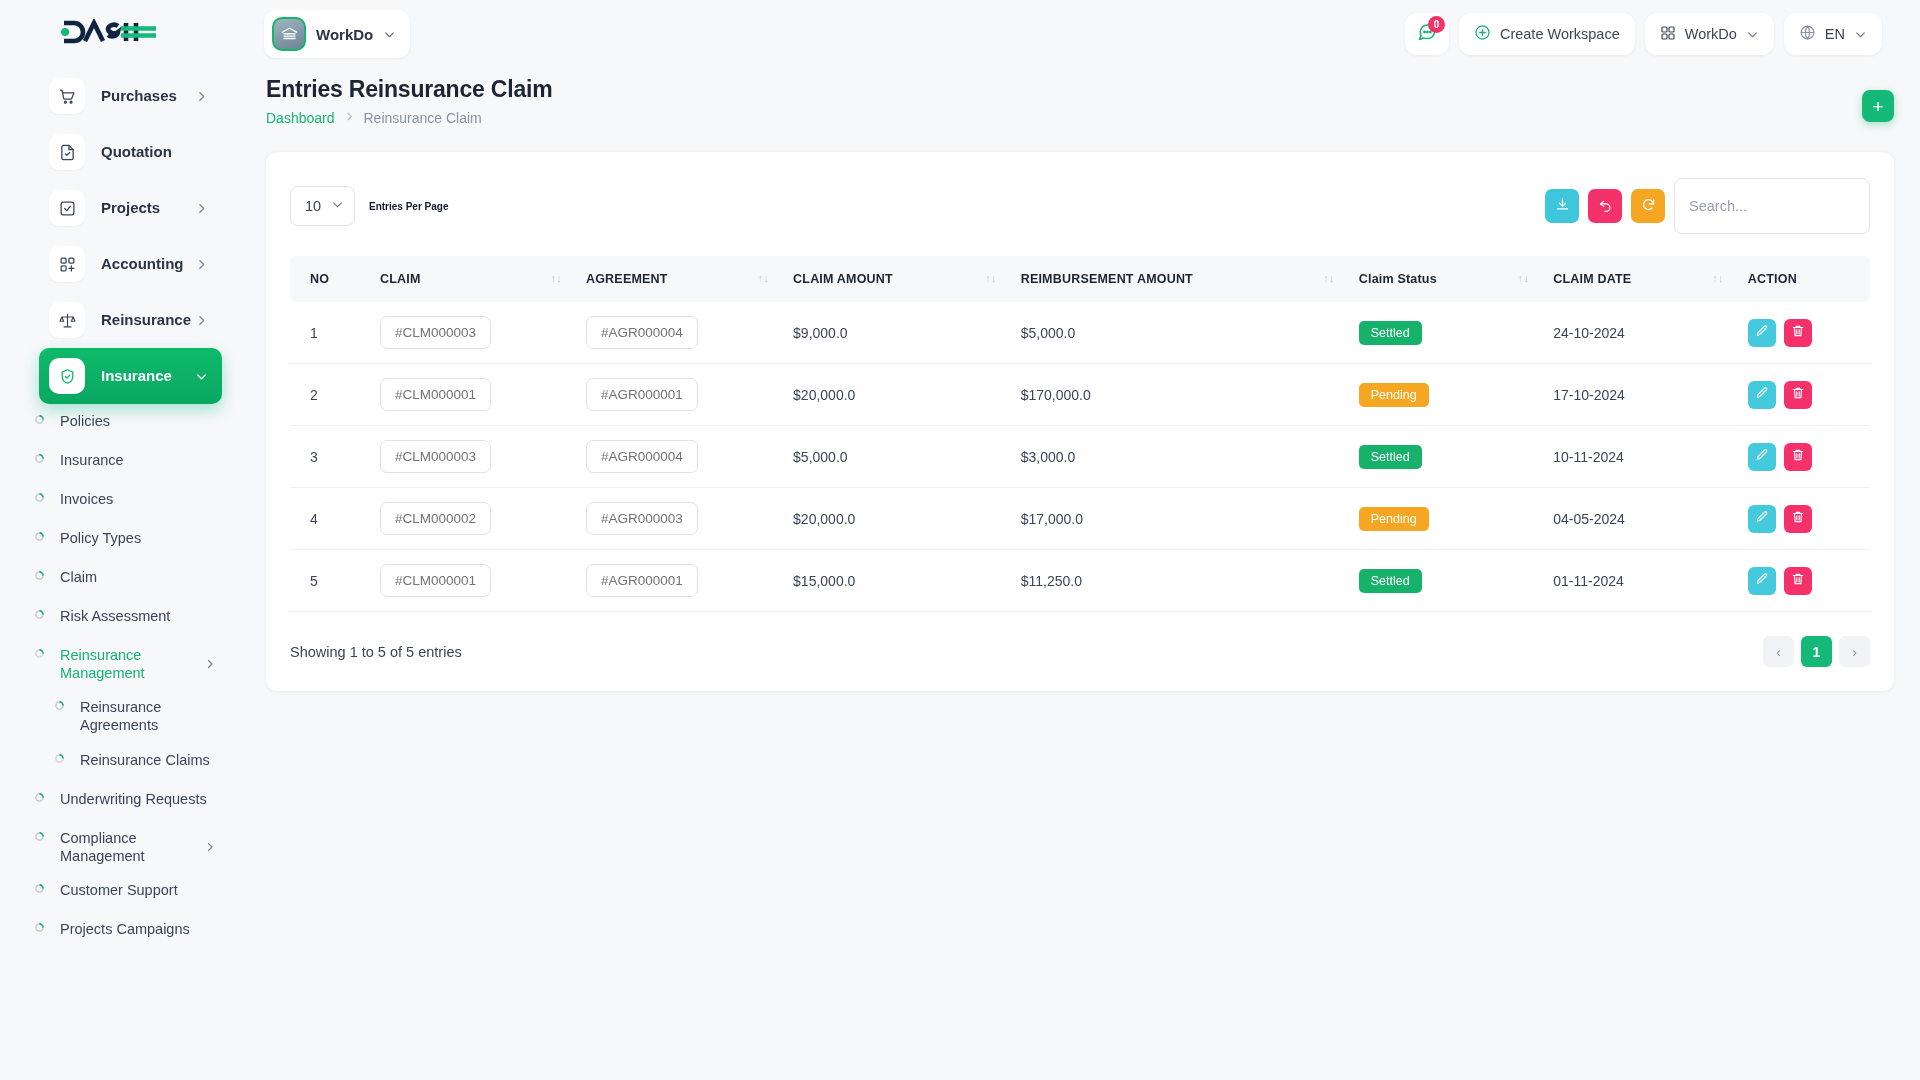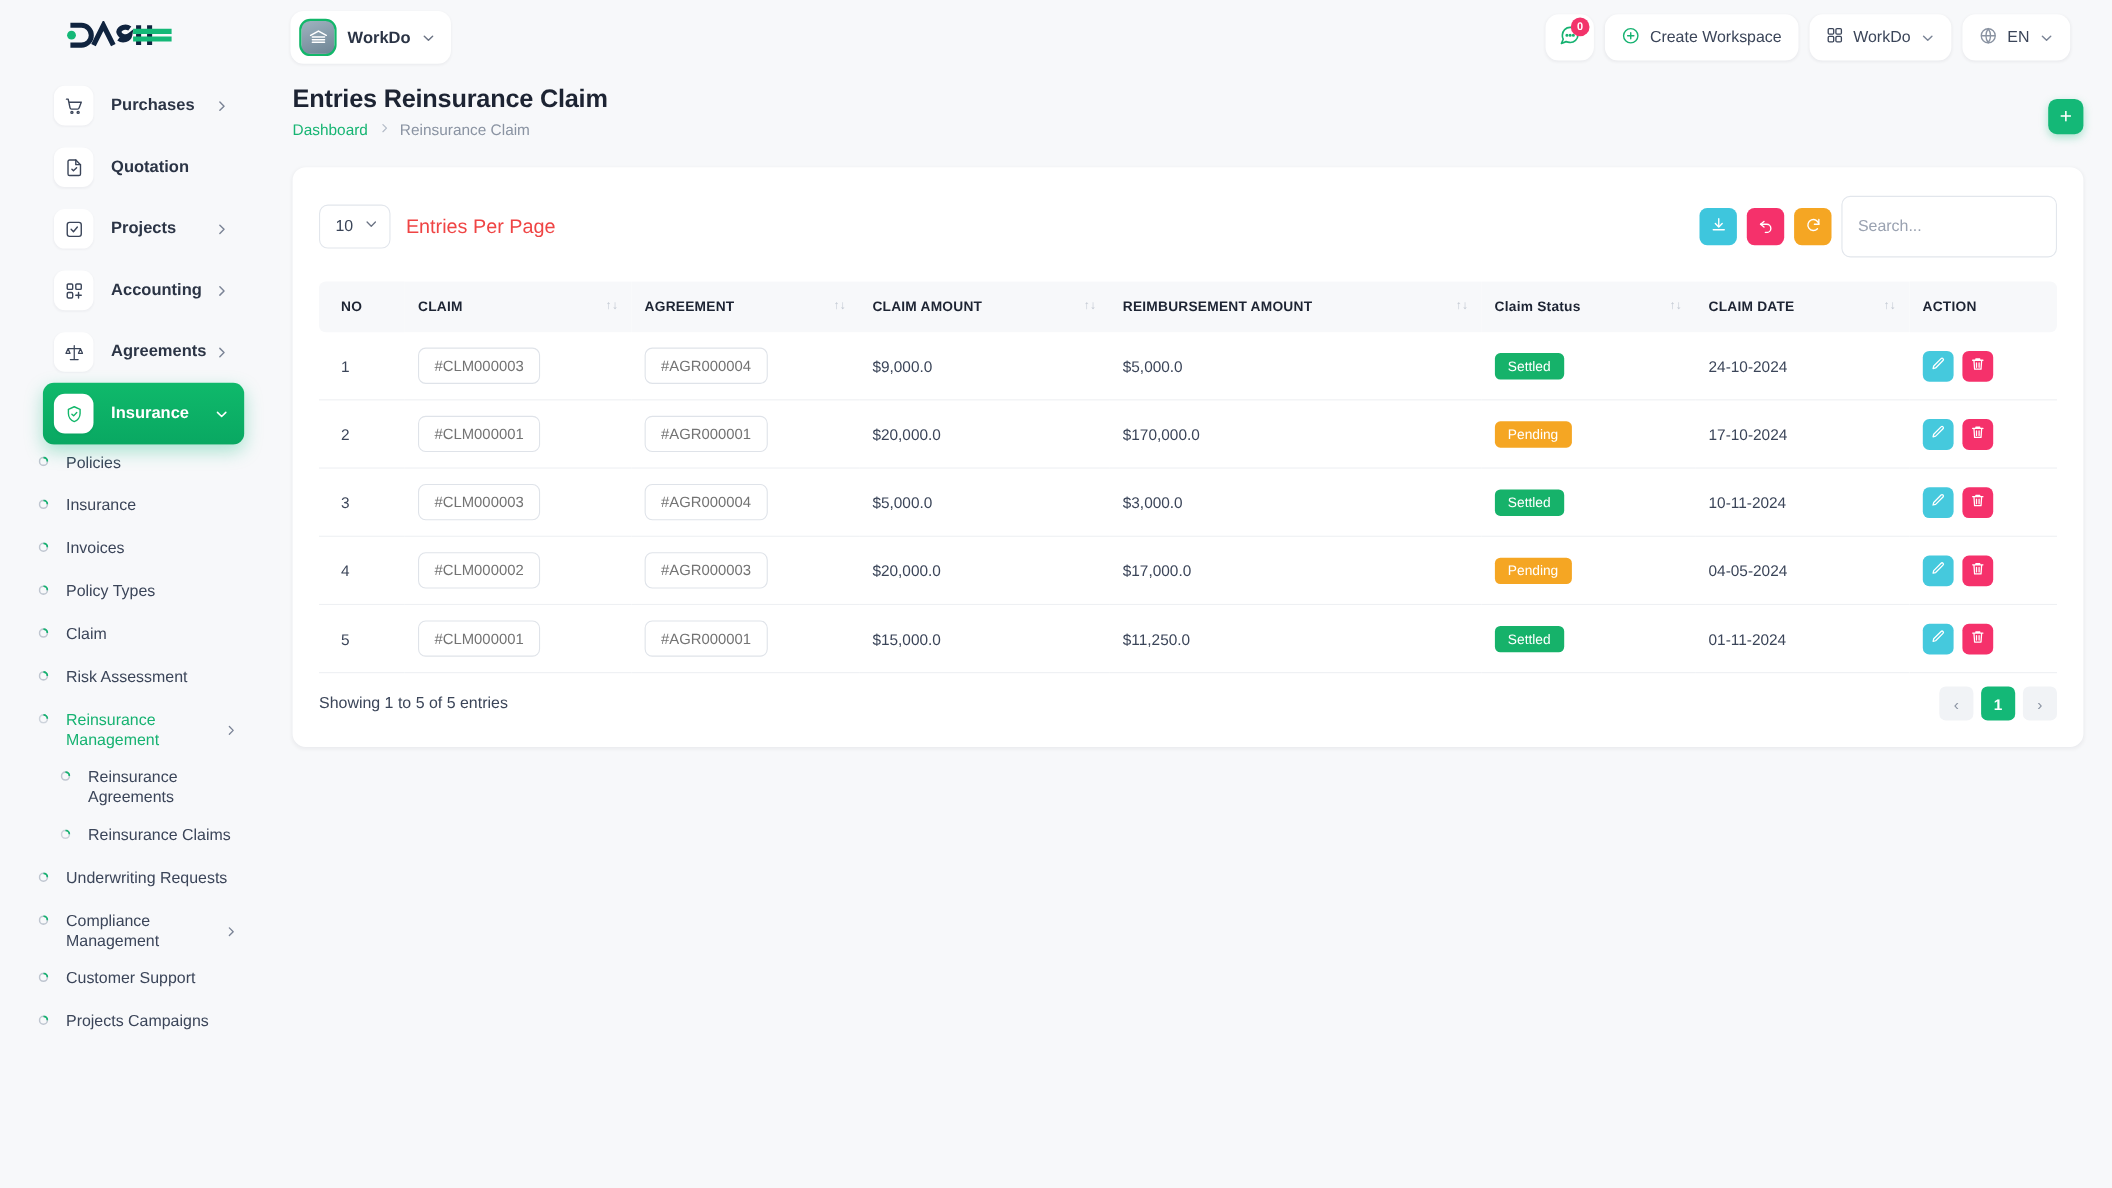--- a/index.html
+++ b/index.html
@@ -129,21 +129,21 @@
   .card-tools { display:flex; align-items:center; }
   .entries-sel {
     appearance:none; -webkit-appearance:none;
     border:1px solid #e2e6ec; border-radius:8px; height: 40px;
     padding: 0 32px 0 14px; font-size: 14.5px; color:#3b4559;
     background:#fff; cursor:pointer;
     font-family:"Liberation Sans", sans-serif;
   }
   .sel-wrap { position:relative; display:inline-flex; }
   .sel-wrap .caret { position:absolute; right:11px; top:50%; transform:translateY(-50%); pointer-events:none; color:#6b7384;}
-  .entries-label { margin-left: 14px; font-size: 18px; color:#ef4444;}
+  .entries-label { margin-left: 14px; font-size: 10px; color:#0f172a;font-weight:bold;}
   .tools-right { margin-left:auto; display:flex; align-items:center; gap:9px; }
   .sq-btn {
     width: 34px; height:34px; border-radius:7px; border:none; cursor:pointer;
     display:flex;align-items:center;justify-content:center; color:#fff;
   }
   .sq-btn.dl { background:#3ec6dd; }
   .sq-btn.undo { background:#f5316b; }
   .sq-btn.refresh { background:#f5a623; }
   .search-input {
     border:1px solid #e2e6ec; border-radius:8px; height: 56px; width: 196px;
@@ -179,21 +179,21 @@
   .badge-status.settled { background:#16b26a; }
   .badge-status.pending { background:#f5a623; }
   .act-wrap { display:flex; gap:8px; }
   .act-btn {
     width: 28px; height:28px; border-radius:6px; border:none; cursor:pointer;
     display:flex;align-items:center;justify-content:center; color:#fff;
   }
   .act-btn.edit { background:#45c9dd; }
   .act-btn.del { background:#f5316b; }
 
-  .foot { display:flex; align-items:center; margin-top: 12px; }
+  .foot { display:flex; align-items:center; margin-top: 24px; }
   .foot-info { font-size: 14.5px; color:#3b4559; }
   .pager { margin-left:auto; display:flex; gap: 7px; align-items:center;}
   .pg {
     min-width: 31px; height:31px; border-radius:6px; border:none;
     background:#f1f3f6; color:#8a93a2; font-size: 14px; cursor:pointer;
     display:flex;align-items:center;justify-content:center;
     font-family:"Liberation Sans", sans-serif;
   }
   .pg.cur { background:#14b877; color:#fff; font-weight:600; }
 </style>
@@ -274,21 +274,21 @@
           </svg>
       </span>
     </div>
 
     <div class="nav-item">
       <span class="ico-box">
         <svg width="17" height="17" viewBox="0 0 24 24" fill="none" stroke="#3b4559" stroke-width="1.6" stroke-linecap="round" stroke-linejoin="round">
             <path d="M12 3v18M7 21h10M4 7h16M4 7l-2.6 6h5.2zM20 7l2.6 6h-5.2z"></path>
           </svg>
       </span>
-      <span class="label">Agreements</span>
+      <span class="label">Reinsurance</span>
       <span class="chev">
         <svg width="13" height="13" viewBox="0 0 24 24" fill="none" stroke="currentColor" stroke-width="2.4" stroke-linecap="round" stroke-linejoin="round">
             <polyline points="9 5 16 12 9 19"></polyline>
           </svg>
       </span>
     </div>
 
     <div class="nav-item active">
       <span class="ico-box">
         <svg width="17" height="17" viewBox="0 0 24 24" fill="none" stroke="#12b76a" stroke-width="1.8" stroke-linecap="round" stroke-linejoin="round">

